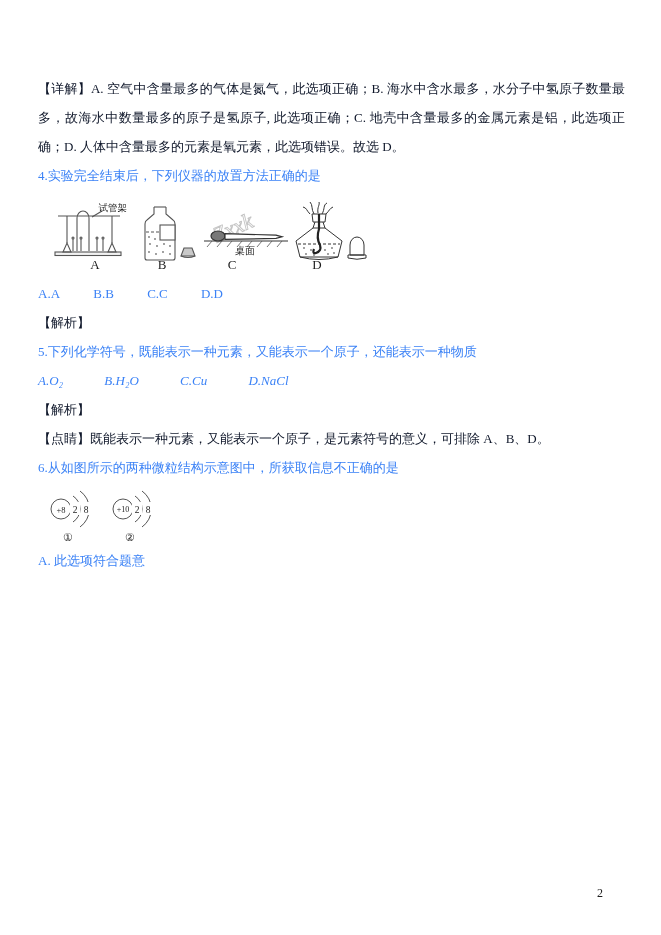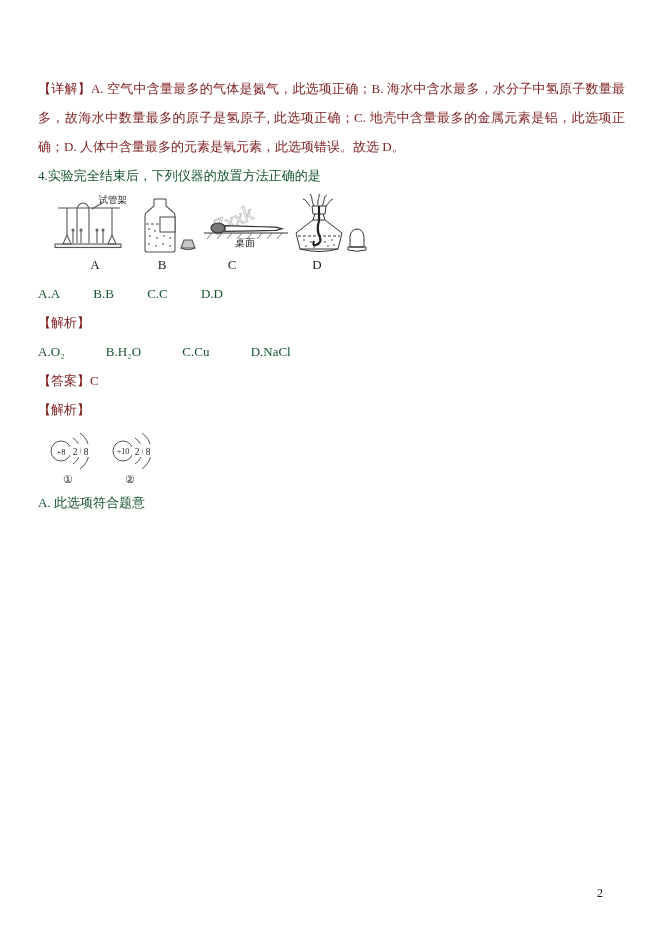--- a/index.html
+++ b/index.html
@@ -10,37 +10,37 @@
     -webkit-font-smoothing:antialiased;
   }
   .page{position:relative;width:661px;height:935px;background:#fff;}
   .content{position:absolute;left:38px;top:74px;width:587px;}
   .para{
     font-size:13px;line-height:29px;margin:0;
     text-align:justify;text-justify:inter-ideograph;
     word-break:break-all;
   }
   .single{text-align:left;}
-  .red{color:#7f1d1d;}
-  .black{color:#14532d;}
+  .red{color:#0f172a;}
+  .black{color:#3b82f6;}
   
   .fig-row{position:relative;height:64px;margin:3px 0 0 0;}
-  .fig-group{position:absolute;top:0;text-align:center;}
+  .fig-group{position:absolute;top:8px;text-align:center;}
   .fig-a{left:14px;width:78px;}
   .fig-b{left:96px;width:62px;}
   .fig-c{left:150px;width:104px;}
   .fig-d{left:246px;width:86px;}
   .fig-labels{position:relative;height:22px;}
   .fig-label{position:absolute;top:0;font-size:13px;color:#1c1c1c;width:30px;text-align:center;}
   .fl-a{left:42px;}
   .fl-b{left:109px;}
   .fl-c{left:179px;}
   .fl-d{left:264px;}
   .opt-line .opt{margin-right:30px;}
-  .opt-line .optw{margin-right:38px;}
+  .opt-line .optw{margin-right:38px;font-style:italic;}
   
   .atom-row{display:flex;gap:4px;margin:8px 0 2px 10px;}
   .page-num{position:absolute;top:886px;right:58px;font-size:12px;color:#1c1c1c;}
   svg{display:block;}
   svg text{font-family:"Liberation Serif","DejaVu Serif",serif;}
 </style>
 </head>
 <body>
 
 <div class="page">
@@ -165,31 +165,33 @@
 
     <p class="para single black opt-line">
       <span class="opt">A.A</span>
       <span class="opt">B.B</span>
       <span class="opt">C.C</span>
       <span class="opt">D.D</span>
     </p>
 
     <p class="para single red">【解析】</p>
 
+    <p class="para single black">5.下列化学符号，既能表示一种元素，又能表示一个原子，还能表示一种物质</p>
 
     <p class="para single black opt-line">
       <span class="optw">A.O₂</span>
       <span class="optw">B.H₂O</span>
       <span class="optw">C.Cu</span>
       <span class="optw">D.NaCl</span>
     </p>
 
-    <p class="para single red">【答案】C</p>
     <p class="para single red">【解析】</p>
-
+    <p class="para red">【点睛】既能表示一种元素，又能表示一个原子，是元素符号的意义，可排除 A、B、D。</p>
+
+    <p class="para single black">6.从如图所示的两种微粒结构示意图中，所获取信息不正确的是</p>
 
     <div class="atom-row">
 
       <svg width="58" height="54" viewBox="0 0 58 54">
         <g stroke="#555" fill="none" stroke-width="1">
           <circle cx="13" cy="19" r="10"></circle>
           <path d="M25,6 A15.5,15.5 0 0 1 25,32"></path>
           <path d="M32,1 A22,22 0 0 1 32,37"></path>
         </g>
         <rect x="22" y="12" width="10" height="13" fill="#ffffff"></rect>

